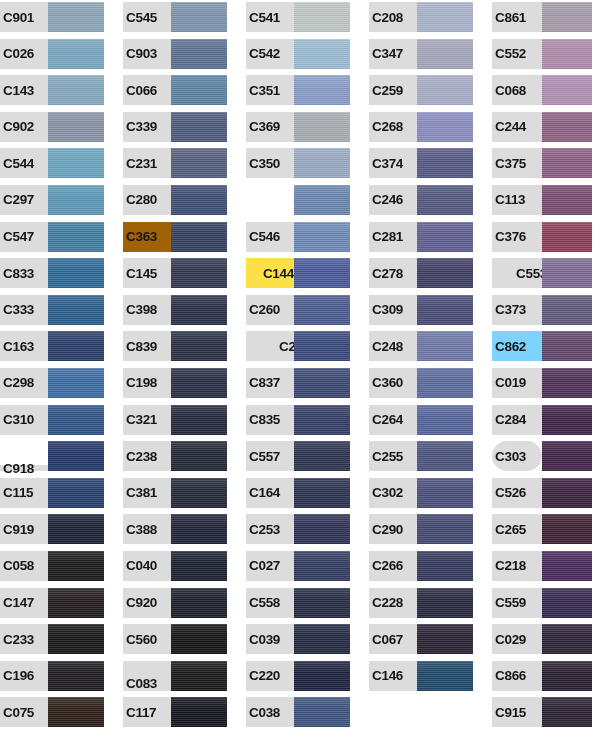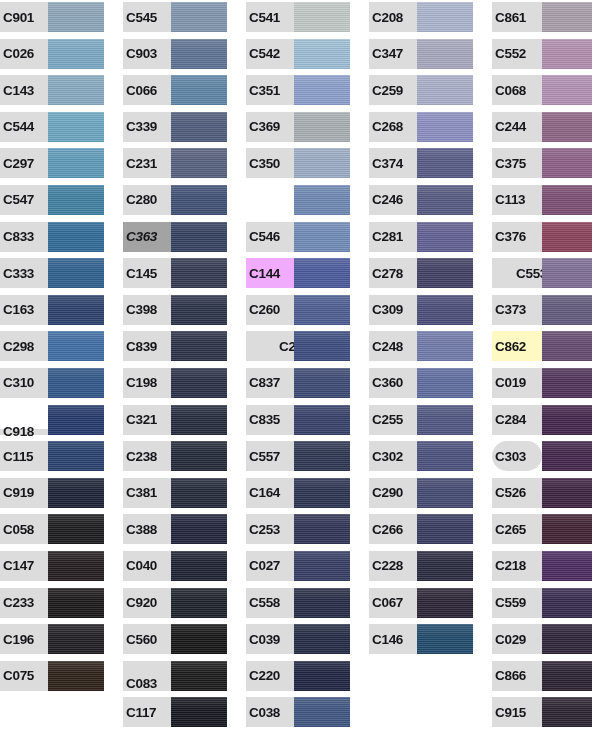--- a/index.html
+++ b/index.html
@@ -108,20 +108,26 @@
         <div class="color-cell" style="background-color: rgb(123, 168, 196);"></div>
       </div>
       <div class="swatch-row">
         <div class="code-cell" style="background-color: rgb(220, 220, 220);">
           <span class="code-text">C143</span>
         </div>
         <div class="color-cell" style="background-color: rgb(134, 169, 192);"></div>
       </div>
       <div class="swatch-row">
         <div class="code-cell" style="background-color: rgb(220, 220, 220);">
+          <span class="code-text">C902</span>
+        </div>
+        <div class="color-cell" style="background-color: rgb(138, 147, 168);"></div>
+      </div>
+      <div class="swatch-row">
+        <div class="code-cell" style="background-color: rgb(220, 220, 220);">
           <span class="code-text">C544</span>
         </div>
         <div class="color-cell" style="background-color: rgb(107, 166, 192);"></div>
       </div>
       <div class="swatch-row">
         <div class="code-cell" style="background-color: rgb(220, 220, 220);">
           <span class="code-text">C297</span>
         </div>
         <div class="color-cell" style="background-color: rgb(94, 154, 184);"></div>
       </div>
@@ -241,21 +247,21 @@
         </div>
         <div class="color-cell" style="background-color: rgb(85, 95, 125);"></div>
       </div>
       <div class="swatch-row">
         <div class="code-cell" style="background-color: rgb(220, 220, 220);">
           <span class="code-text">C280</span>
         </div>
         <div class="color-cell" style="background-color: rgb(63, 79, 116);"></div>
       </div>
       <div class="swatch-row">
-        <div class="code-cell" style="background-color: #a3a3a3; font-style: italic;">
+        <div class="code-cell" style="background-color: #a16207;">
           <span class="code-text">C363</span>
         </div>
         <div class="color-cell" style="background-color: rgb(51, 63, 95);"></div>
       </div>
       <div class="swatch-row">
         <div class="code-cell" style="background-color: rgb(220, 220, 220);">
           <span class="code-text">C145</span>
         </div>
         <div class="color-cell" style="background-color: rgb(51, 56, 81);"></div>
       </div>
@@ -369,21 +375,21 @@
         </div>
         <div class="color-cell" style="background-color: rgb(109, 135, 178);"></div>
       </div>
       <div class="swatch-row">
         <div class="code-cell" style="background-color: rgb(220, 220, 220);">
           <span class="code-text">C546</span>
         </div>
         <div class="color-cell" style="background-color: rgb(111, 138, 183);"></div>
       </div>
       <div class="swatch-row">
-        <div class="code-cell" style="background-color: #f0abfc;">
+        <div class="code-cell" style="background-color: #fde047; justify-content: flex-end;">
           <span class="code-text">C144</span>
         </div>
         <div class="color-cell" style="background-color: rgb(73, 89, 155);"></div>
       </div>
       <div class="swatch-row">
         <div class="code-cell" style="background-color: rgb(220, 220, 220);">
           <span class="code-text">C260</span>
         </div>
         <div class="color-cell" style="background-color: rgb(75, 92, 144);"></div>
       </div>
@@ -516,20 +522,26 @@
         <div class="color-cell" style="background-color: rgb(111, 122, 168);"></div>
       </div>
       <div class="swatch-row">
         <div class="code-cell" style="background-color: rgb(220, 220, 220);">
           <span class="code-text">C360</span>
         </div>
         <div class="color-cell" style="background-color: rgb(93, 107, 158);"></div>
       </div>
       <div class="swatch-row">
         <div class="code-cell" style="background-color: rgb(220, 220, 220);">
+          <span class="code-text">C264</span>
+        </div>
+        <div class="color-cell" style="background-color: rgb(86, 102, 156);"></div>
+      </div>
+      <div class="swatch-row">
+        <div class="code-cell" style="background-color: rgb(220, 220, 220);">
           <span class="code-text">C255</span>
         </div>
         <div class="color-cell" style="background-color: rgb(78, 85, 128);"></div>
       </div>
       <div class="swatch-row">
         <div class="code-cell" style="background-color: rgb(220, 220, 220);">
           <span class="code-text">C302</span>
         </div>
         <div class="color-cell" style="background-color: rgb(74, 79, 124);"></div>
       </div>
@@ -613,21 +625,21 @@
         </div>
         <div class="color-cell" style="background-color: rgb(125, 108, 147);"></div>
       </div>
       <div class="swatch-row">
         <div class="code-cell" style="background-color: rgb(220, 220, 220);">
           <span class="code-text">C373</span>
         </div>
         <div class="color-cell" style="background-color: rgb(97, 90, 124);"></div>
       </div>
       <div class="swatch-row">
-        <div class="code-cell" style="background-color: #fef9c3;">
+        <div class="code-cell" style="background-color: #7dd3fc;">
           <span class="code-text">C862</span>
         </div>
         <div class="color-cell" style="background-color: rgb(99, 73, 110);"></div>
       </div>
       <div class="swatch-row">
         <div class="code-cell" style="background-color: rgb(220, 220, 220);">
           <span class="code-text">C019</span>
         </div>
         <div class="color-cell" style="background-color: rgb(79, 49, 88);"></div>
       </div>

